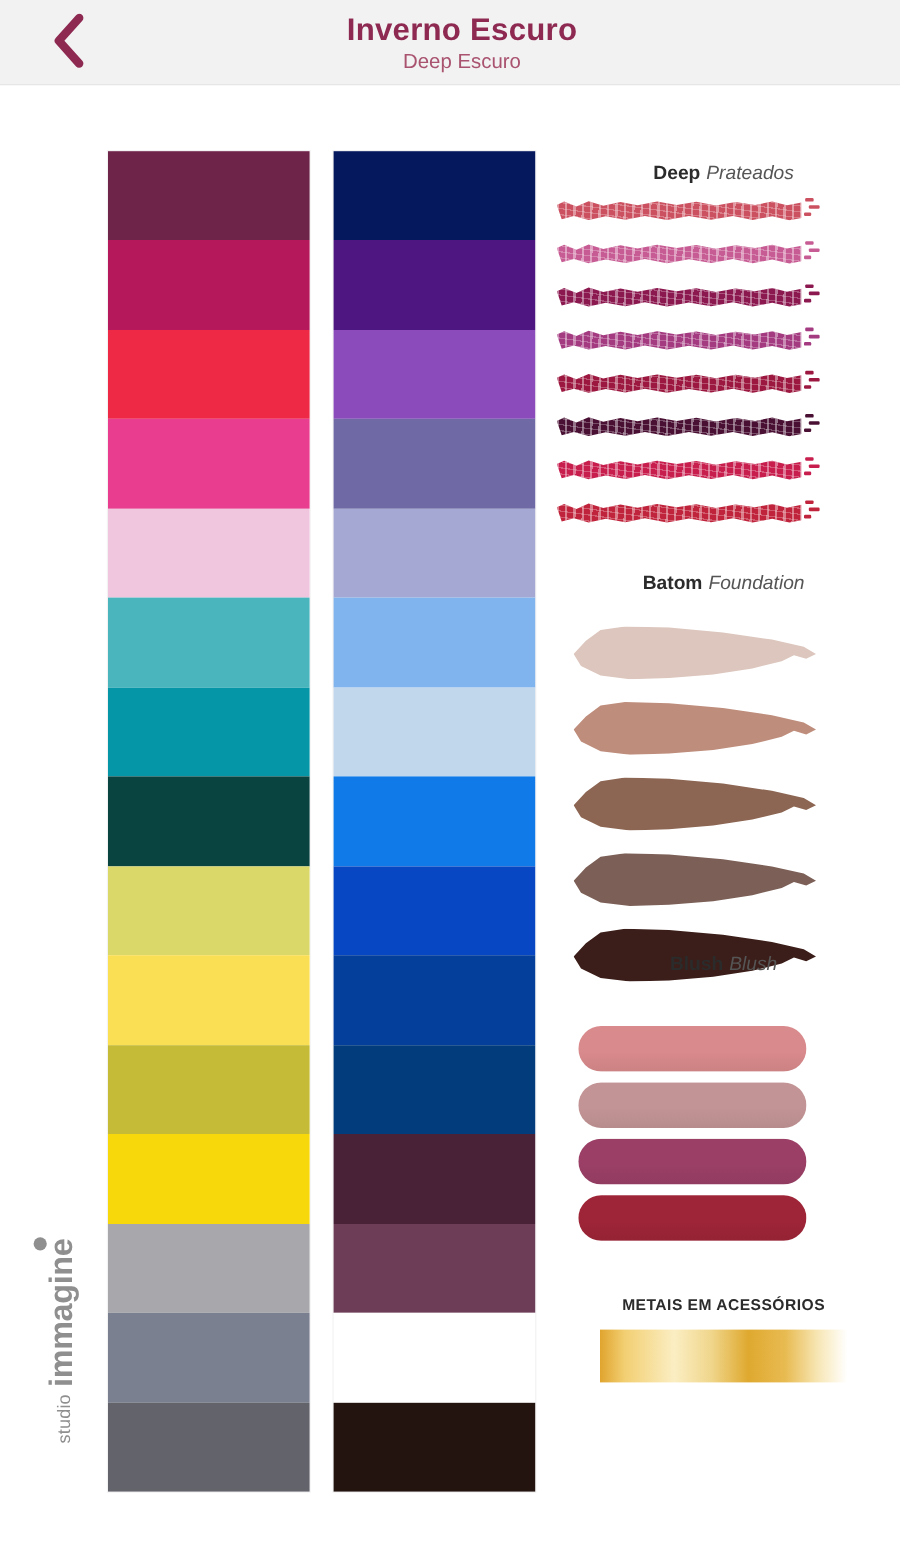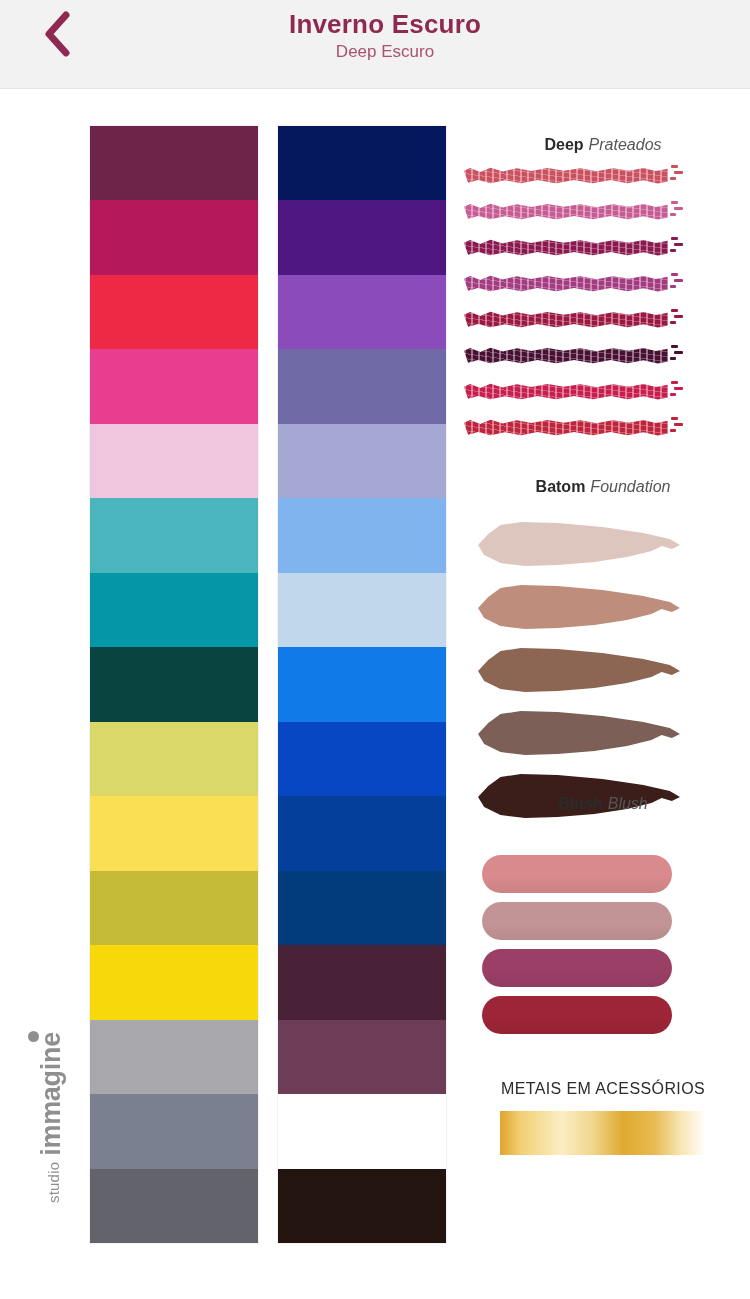--- a/index.html
+++ b/index.html
@@ -16,21 +16,21 @@
     position: relative;
     width: 750px;
     height: 1299px;
     background: #ffffff;
   }
 
   
   .header {
     position: absolute;
     left: 0; top: 0;
-    width: 750px; height: 89px;
+    width: 750px; height: 71px;
     background: #f2f2f2;
     border-bottom: 1px solid #e6e6e6;
   }
   .back-btn {
     position: absolute;
     left: 22px; top: 4px;
     width: 70px; height: 60px;
     display: flex; align-items: center; justify-content: center;
     cursor: pointer;
   }
@@ -158,22 +158,22 @@
   }
 
   
   .metals-wrap {
     position: absolute;
     left: 0; top: 960px;
     width: 294px;
     text-align: center;
   }
   .metals-title {
-    font-size: 16px;
-    font-weight: normal;
+    font-size: 13px;
+    font-weight: bold;
     letter-spacing: 0.4px;
     color: #2b2b2b;
   }
   .metals-bar {
     width: 206px; height: 44px;
     margin: 13px auto 0 auto;
     background: linear-gradient(90deg,
       #e0a42e 0%, #f2cf72 10%, #fbeec3 30%, #f0d68c 45%,
       #dfa92f 60%, #e8bb52 75%, #f7e6b4 88%, rgba(255,255,255,0) 100%);
   }

